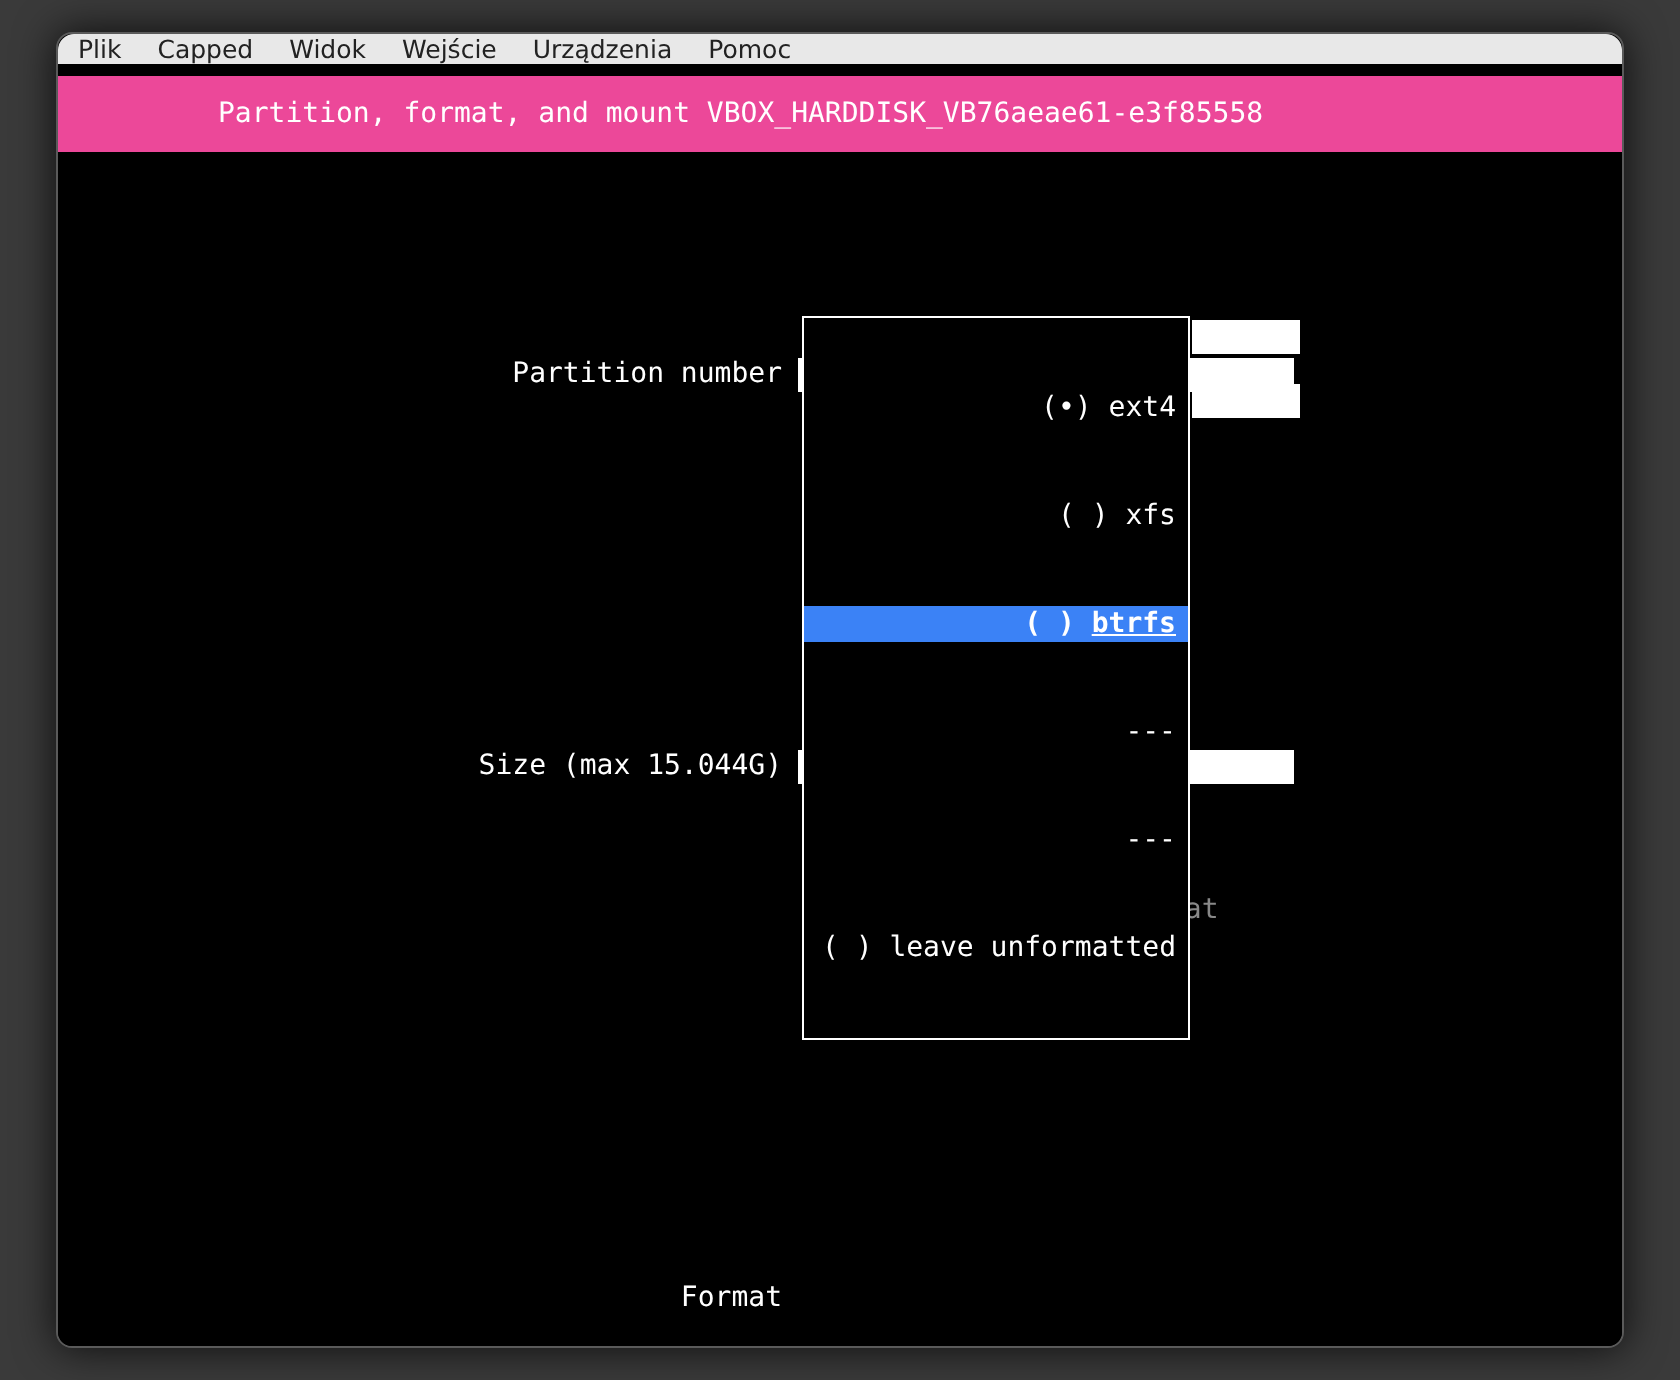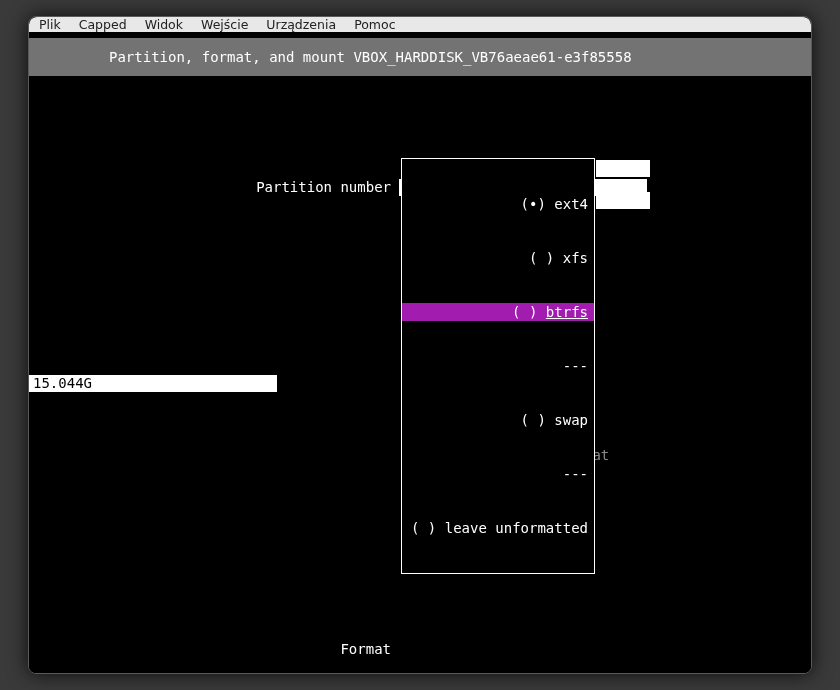--- a/index.html
+++ b/index.html
@@ -39,21 +39,21 @@
     border-top-right-radius: 8px;
   }
   .menubar span { cursor: default; }
   .console {
     flex: 1;
     background: #000;
     color: #fff;
     position: relative;
   }
   .header-bar {
-    background: #737373;
+    background: #ec4899;
     color: #fff;
     padding: 8px 0;
     text-align: left;
     padding-left: 80px;
     font-size: 14px;
     line-height: 22px;
     margin-top: 6px;
   }
   .form-area {
     padding-top: 20px;
@@ -96,22 +96,23 @@
     text-align: right;
   }
   .dropdown-box .opt {
     padding: 0 6px;
     height: 18px;
     line-height: 18px;
     color: #fff;
     white-space: pre;
   }
   .dropdown-box .opt.sel {
-    background: #a21caf;
+    background: #3b82f6;
     color: #fff;
+    font-weight: bold;
   }
   .underline { text-decoration: underline; }
   .note-text {
     color: #888;
     text-align: left;
     padding-left: 378px;
     height: 18px;
     line-height: 18px;
   }
   .right-input-stub {
@@ -144,20 +145,21 @@
     <div class="form-area form-rel">
 
       <div class="row">
         <div class="label-col">Partition number</div>
         <div class="input-field">2</div>
       </div>
 
       <div class="row" style="height:14px;"></div>
 
       <div class="row">
+        <div class="label-col">Size (max 15.044G)</div>
         <div class="input-field">15.044G</div>
       </div>
 
       <div class="note-text">Capped partition size at</div>
 
       <div class="row" style="height:12px;"></div>
 
       <div class="row">
         <div class="label-col">Format</div>
         <span class="placeholder-spacer"></span>
@@ -175,21 +177,20 @@
       
 
       
 
       
       <div class="dropdown-box">
         <div class="opt"><span>(•)</span> <span>ext4</span></div>
         <div class="opt"><span>( )</span> <span>xfs</span></div>
         <div class="opt sel"><span>( )</span> <span class="underline">btrfs</span></div>
         <div class="opt"><span>   </span> <span>---</span></div>
-        <div class="opt"><span>( )</span> <span>swap</span></div>
         <div class="opt"><span>   </span> <span>---</span></div>
         <div class="opt"><span>( )</span> <span>leave unformatted</span></div>
       </div>
 
     </div>
 
   </div>
 
 </div>
 

